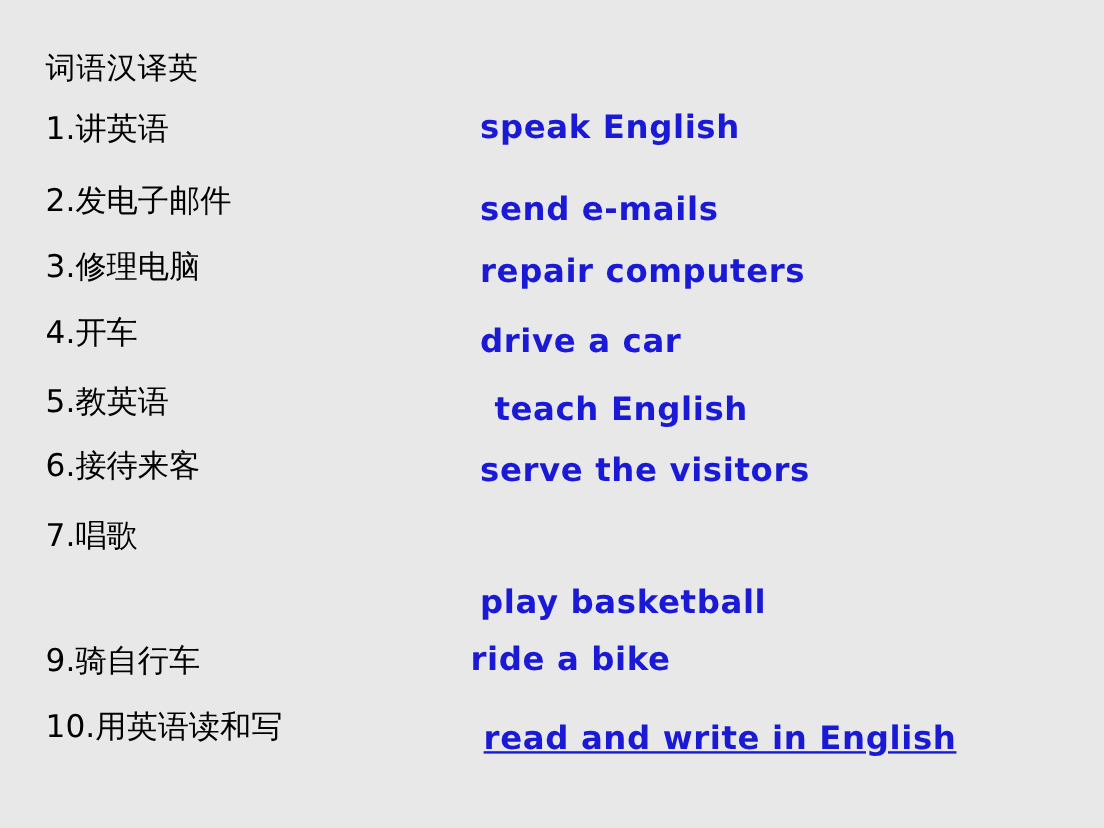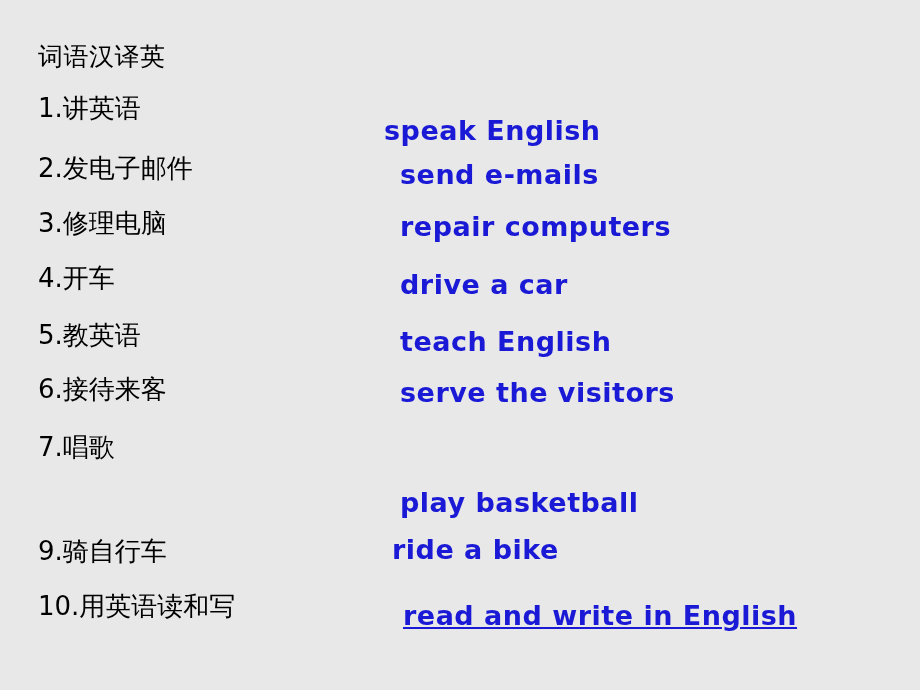--- a/index.html
+++ b/index.html
@@ -57,41 +57,41 @@
 </style>
 </head>
 <body>
 
 <div class="slide">
 
   <div class="title">词语汉译英</div>
 
   <div class="row">
     <div class="cn" style="top: 95px;"><span>1.</span><span>讲英语</span></div>
-    <div class="en" style="top: 93px; left: 384px; margin-top: 24px;">speak English</div>
+    <div class="en" style="top: 93px; left: 400px;">speak English</div>
   </div>
 
   <div class="row">
     <div class="cn" style="top: 155px;"><span>2.</span><span>发电子邮件</span></div>
     <div class="en" style="top: 161px; left: 400px;">send e-mails</div>
   </div>
 
   <div class="row">
     <div class="cn" style="top: 210px;"><span>3.</span><span>修理电脑</span></div>
     <div class="en" style="top: 213px; left: 400px;">repair computers</div>
   </div>
 
   <div class="row">
     <div class="cn" style="top: 265px;"><span>4.</span><span>开车</span></div>
     <div class="en" style="top: 271px; left: 400px;">drive a car</div>
   </div>
 
   <div class="row">
     <div class="cn" style="top: 322px;"><span>5.</span><span>教英语</span></div>
-    <div class="en" style="top: 328px; left: 400px;">teach English</div>
+    <div class="en" style="top: 328px; left: 412px;">teach English</div>
   </div>
 
   <div class="row">
     <div class="cn" style="top: 376px;"><span>6.</span><span>接待来客</span></div>
     <div class="en" style="top: 379px; left: 400px;">serve the visitors</div>
   </div>
 
   <div class="row">
     <div class="cn" style="top: 434px;"><span>7.</span><span>唱歌</span></div>
   </div>

